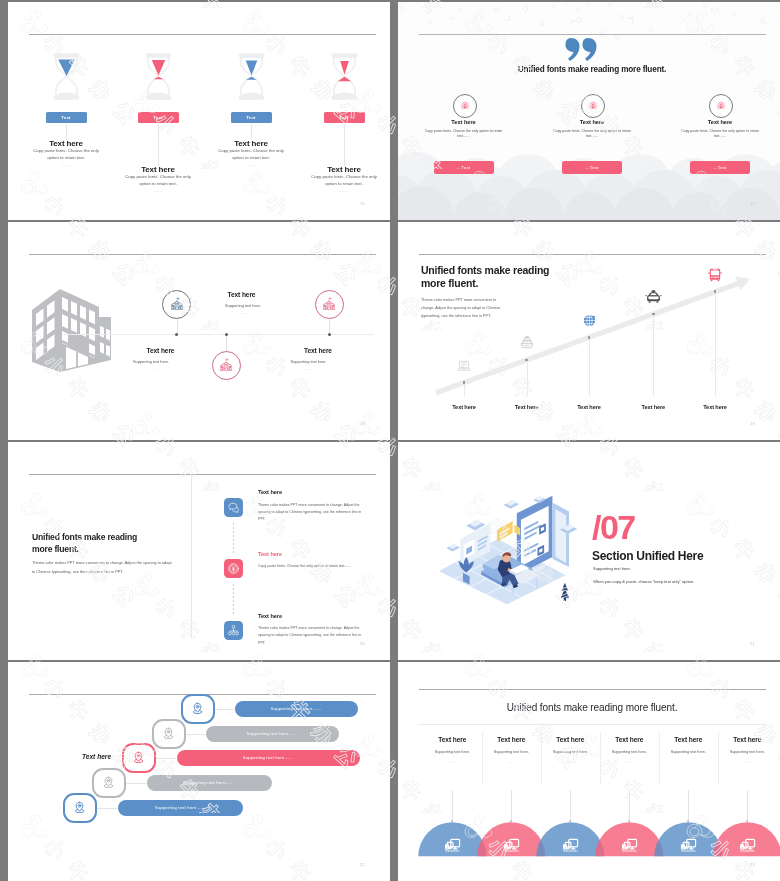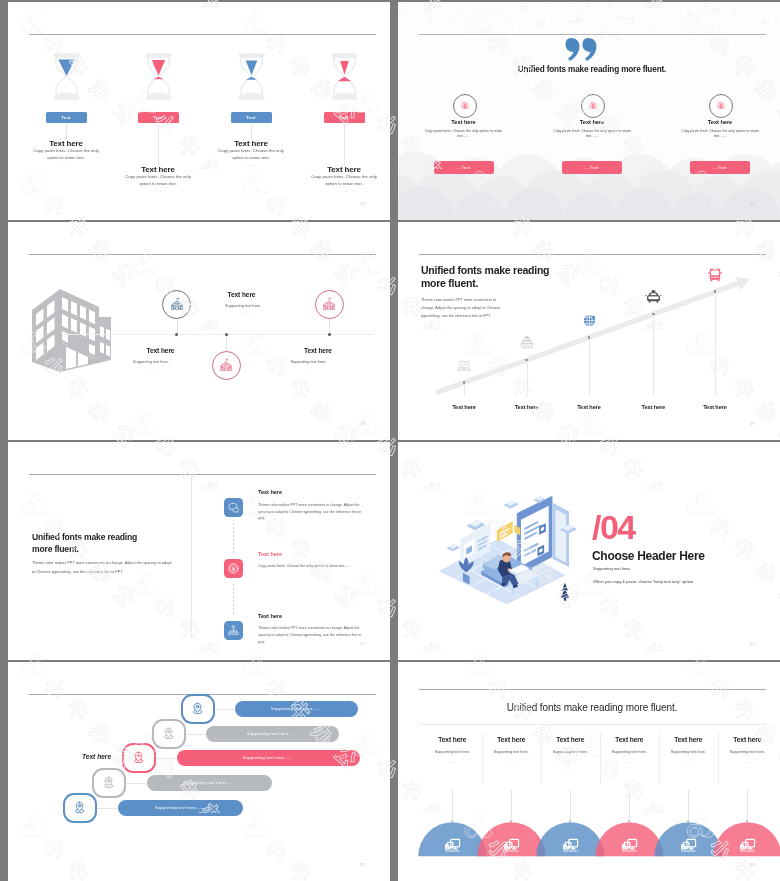--- a/index.html
+++ b/index.html
@@ -595,22 +595,22 @@
           <path fill="#6e95d2" d="M84 200 L100 208 L100 228 L84 220 Z"></path>
           <g fill="#5579bb">
             <path d="M92 200 C84 188 84 172 92 162 C100 172 100 188 92 200 Z"></path>
             <path d="M92 198 C82 193 74 182 74 172 C84 175 92 185 92 198 Z"></path>
             <path d="M92 198 C102 193 110 182 110 172 C100 175 92 185 92 198 Z"></path>
           </g>
           <path fill="#2c3f73" d="M330 224 L338 244 L322 244 Z"></path>
           <path fill="#2c3f73" d="M330 238 L340 260 L320 260 Z"></path>
           <path fill="#2c3f73" d="M327 258 h6 v10 h-6 z"></path>
         </svg></div>
-    <div class="abs s6n" style="left:194px;top:70px;">/04</div>
-    <div class="abs s6h" style="left:194px;top:107px;">Choose Header Here</div>
+    <div class="abs s6n" style="left:194px;top:70px;">/07</div>
+    <div class="abs s6h" style="left:194px;top:107px;">Section Unified Here</div>
     <div class="abs s6s" style="left:195px;top:124px;">Supporting text here.</div>
     <div class="abs s6s" style="left:195px;top:137px;">When you copy &amp; paste, choose “keep text only” option.</div>
     <div class="pg">21</div>
   </div>
   <div class="slide">
     <div class="hr" style="left:21px;top:32px;width:347px"></div>
     <div class="abs" style="left:206.8px;top:47.0px;width:19.7px;height:1px;background:#e2e4e7;"></div>
     <div class="pill" style="left:226.5px;top:39.2px;width:123.0px;background:#5b8fc7;">
         <span>Supporting text here……</span>
       </div>

